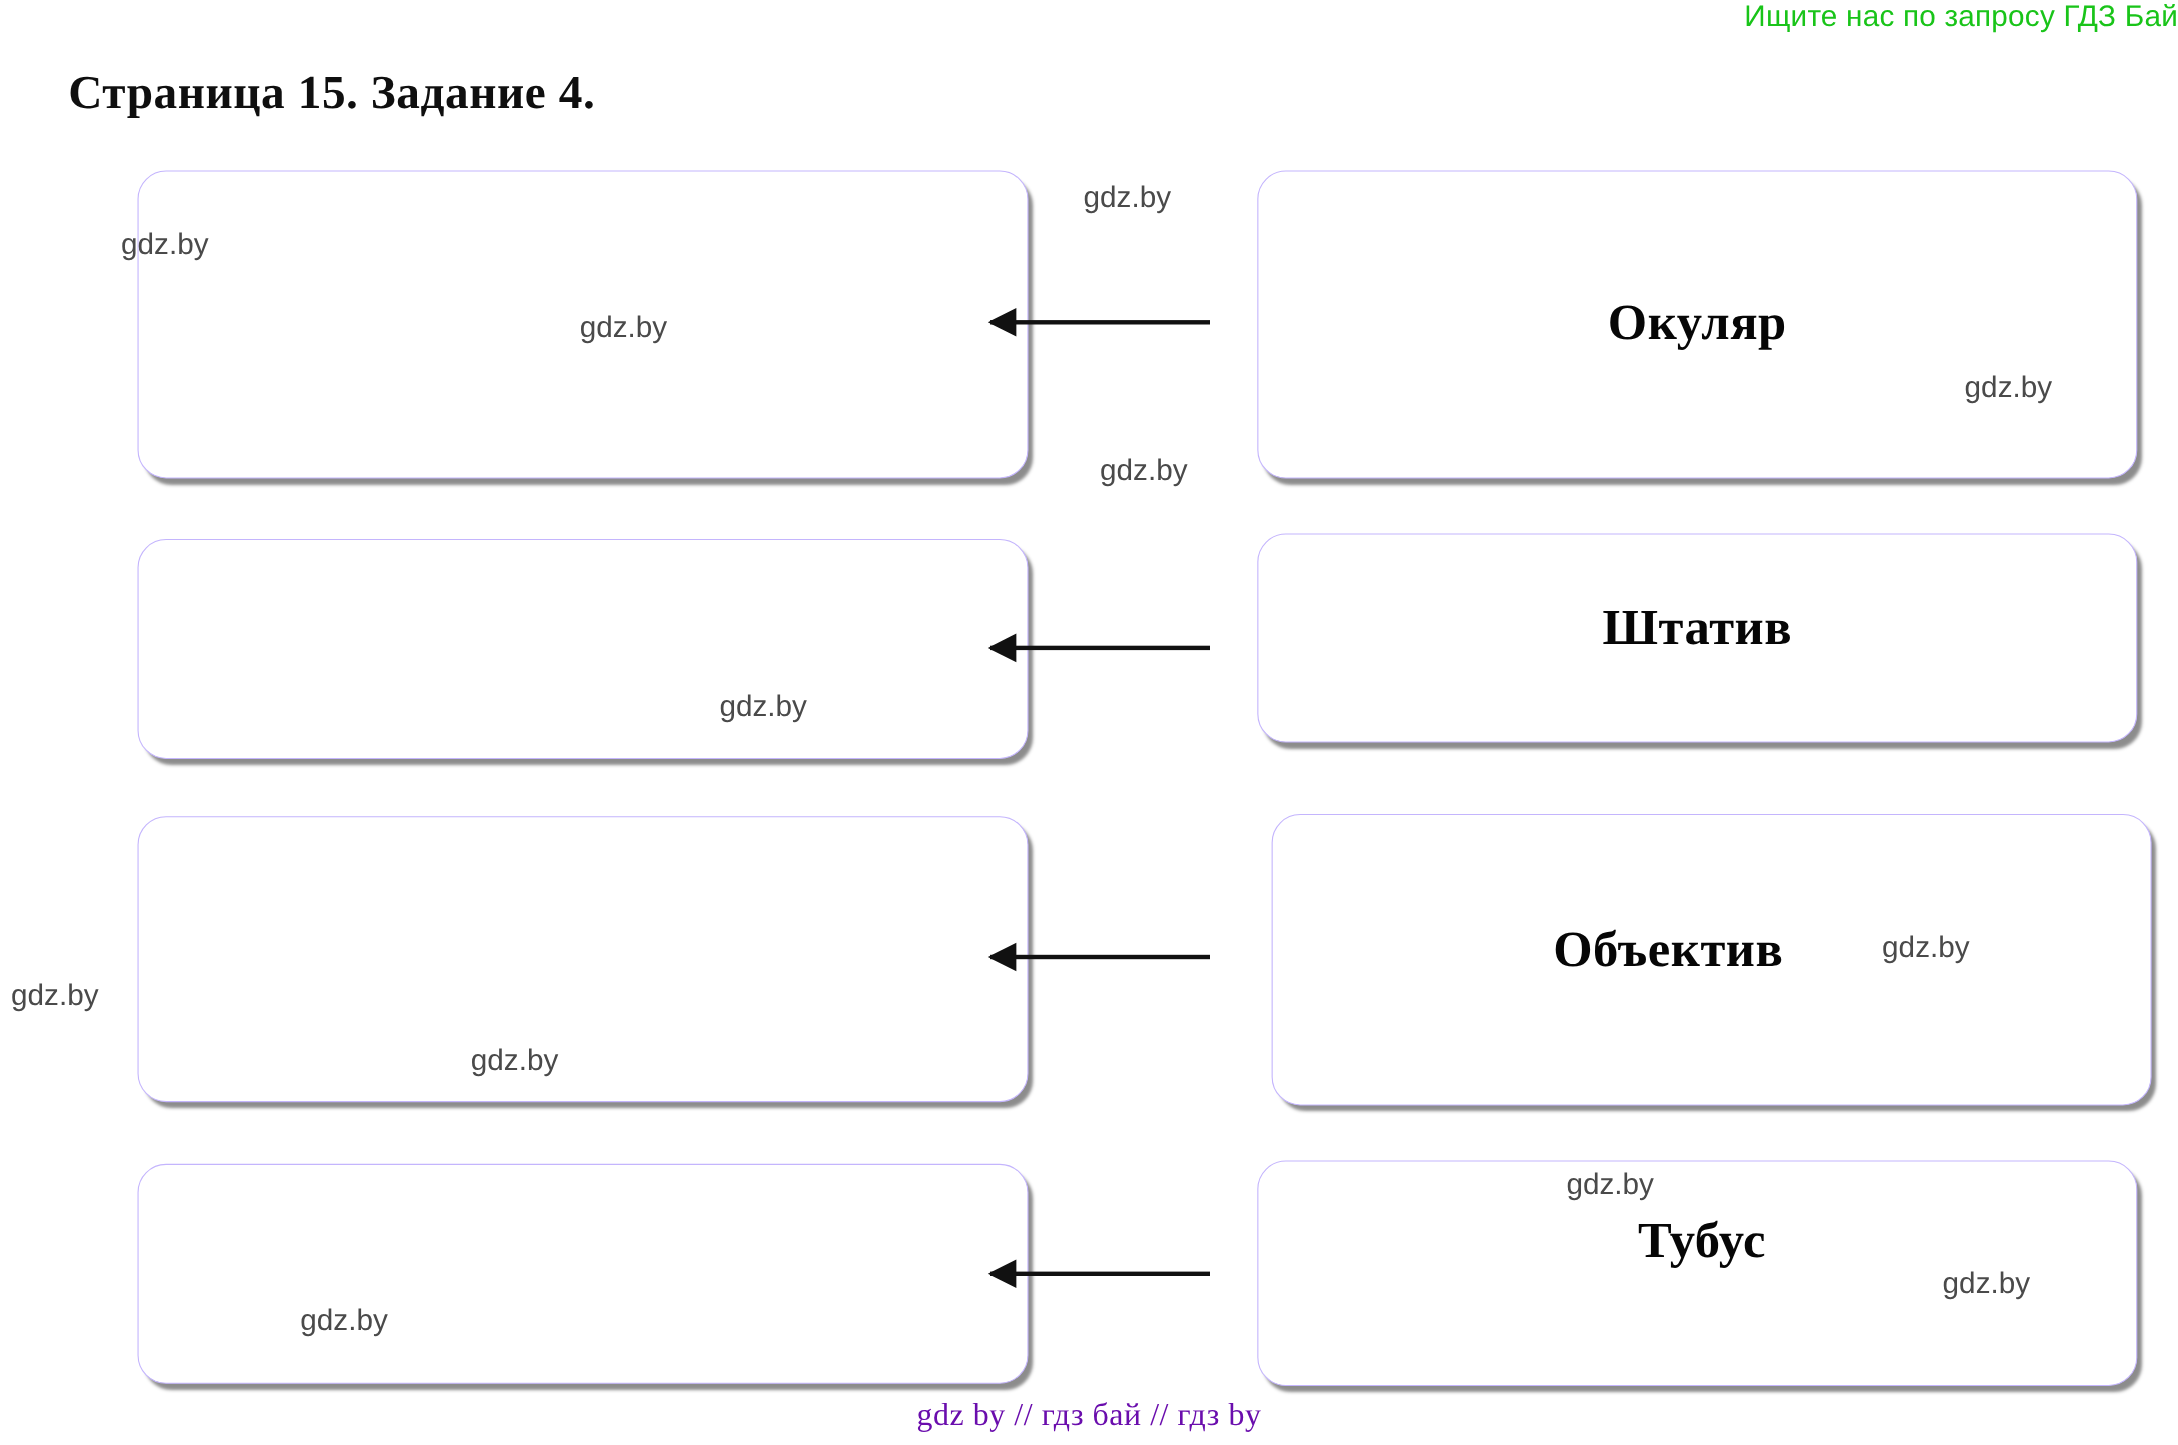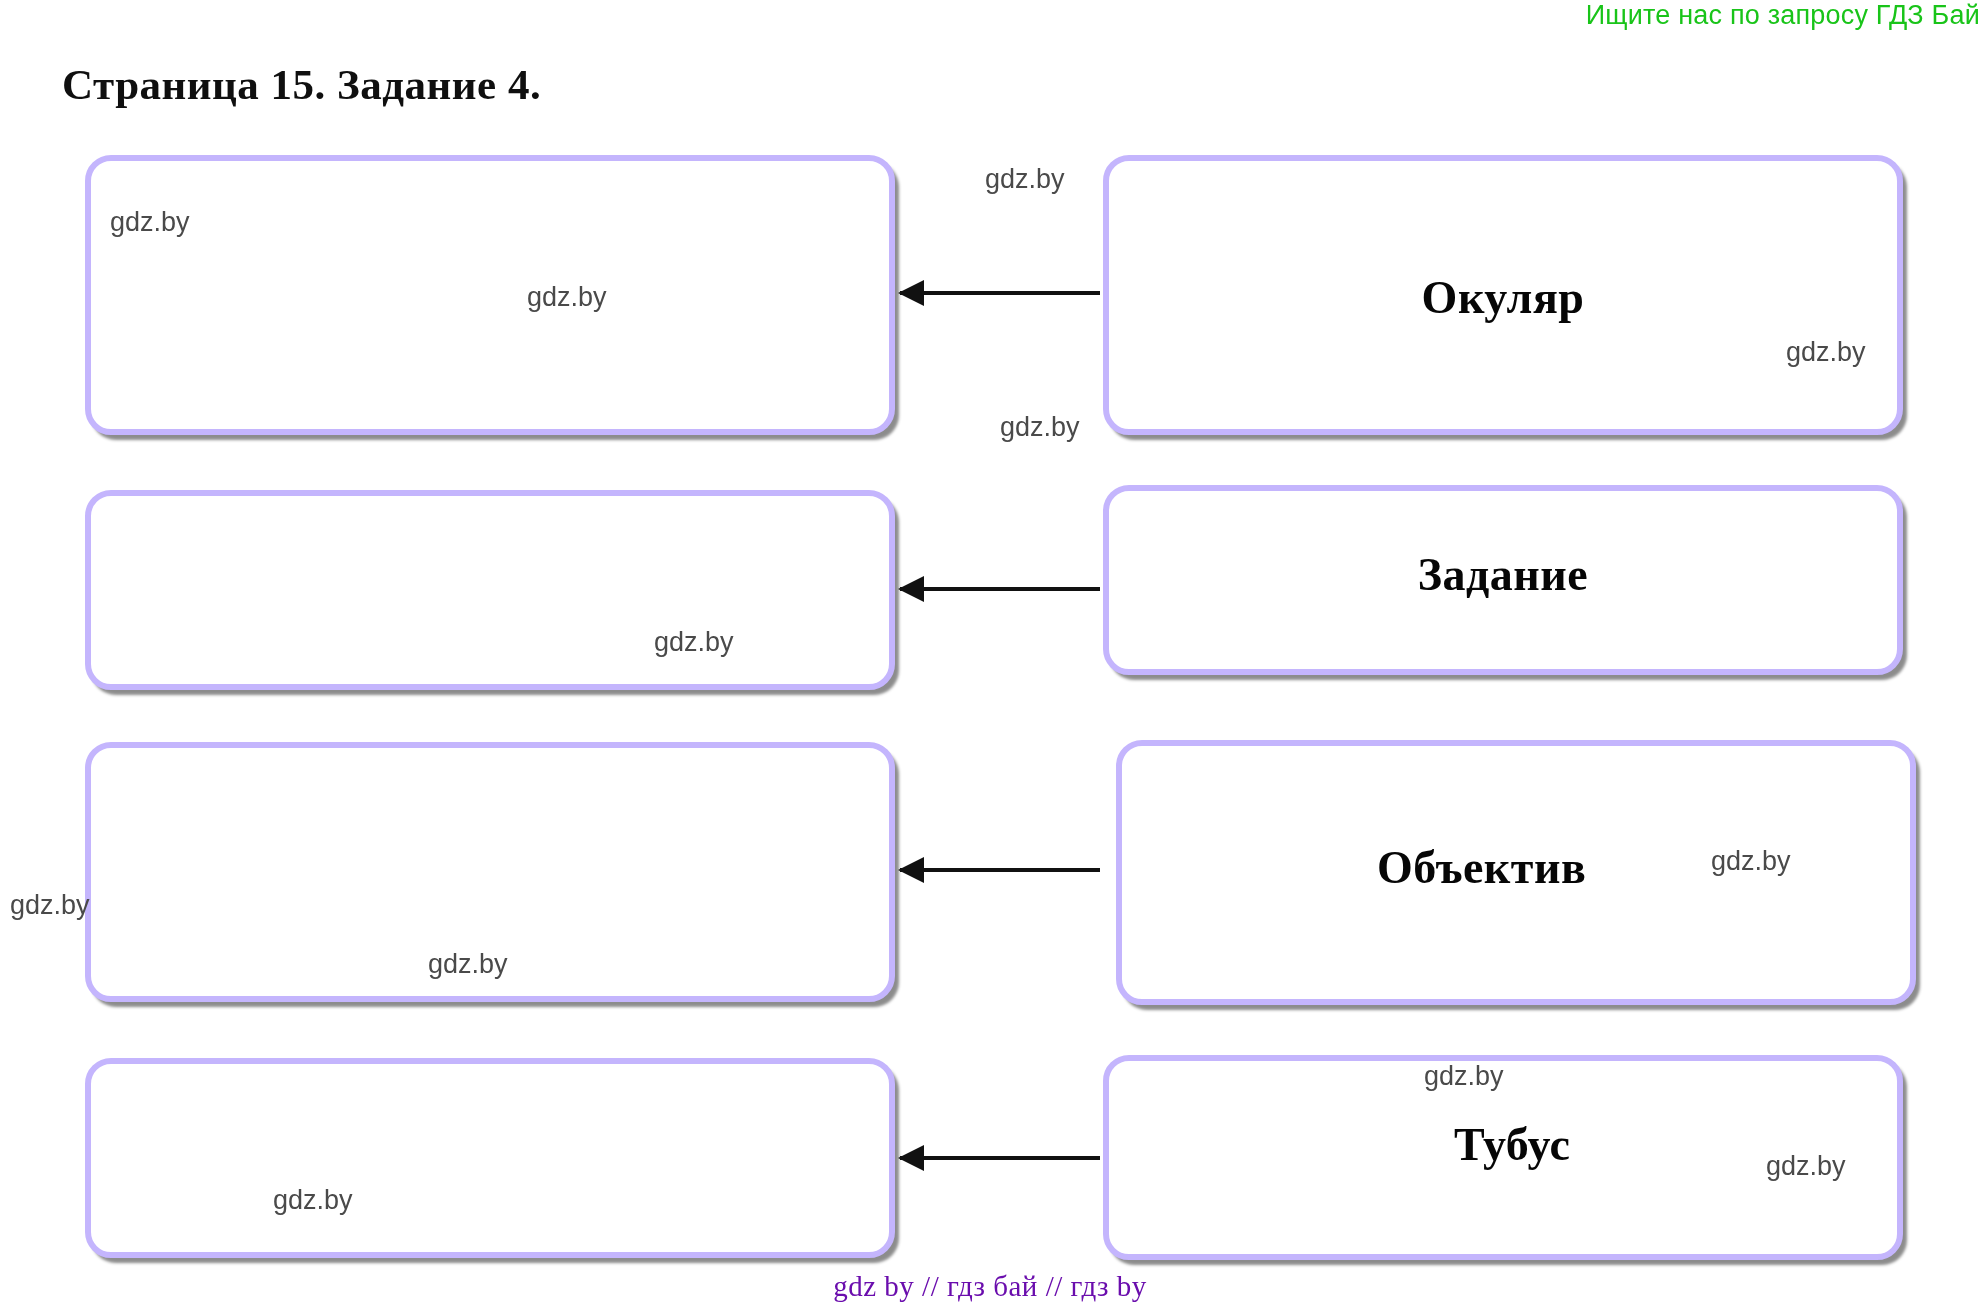--- a/index.html
+++ b/index.html
@@ -38,24 +38,25 @@
   .diagram {
     position: absolute;
     left: 0;
     top: 0;
     width: 1980px;
     height: 1314px;
   }
   .box {
     position: absolute;
     box-sizing: border-box;
-    border: 6px solid #c4b5fd;
+    border: 1px solid #c4b5fd;
     border-radius: 26px;
     background: #ffffff;
     box-shadow: 5px 6px 3px -1px rgba(0,0,0,0.45);
+    margin-left: 40px;
   }
   .box-label {
     position: absolute;
     width: 100%;
     text-align: center;
     font-family: "Liberation Serif", serif;
     font-weight: bold;
     font-size: 46px;
     color: #060606;
     letter-spacing: 0.5px;
@@ -111,37 +112,37 @@
   <div class="arrow" style="left:900px; top:291px; width:200px;"></div>
   <div class="box" style="left:1103px; top:155px; width:800px; height:280px;">
     <div class="box-label" style="top:110px;">Окуляр</div>
   </div>
 
   <div class="box" style="left:85px; top:490px; width:810px; height:200px;">
     <div class="box-label" style="top:72px;"></div>
   </div>
   <div class="arrow" style="left:900px; top:587px; width:200px;"></div>
   <div class="box" style="left:1103px; top:485px; width:800px; height:190px;">
-    <div class="box-label" style="top:57px;">Задание</div>
+    <div class="box-label" style="top:57px;">Штатив</div>
   </div>
 
   <div class="box" style="left:85px; top:742px; width:810px; height:260px;">
     <div class="box-label" style="top:100px;"></div>
   </div>
   <div class="arrow" style="left:900px; top:868px; width:200px;"></div>
   <div class="box" style="left:1116px; top:740px; width:800px; height:265px;">
     <div class="box-label" style="top:95px; text-align:left; padding-left:255px; width:auto;">Объектив</div>
   </div>
 
   <div class="box" style="left:85px; top:1058px; width:810px; height:200px;">
     <div class="box-label" style="top:72px;"></div>
   </div>
   <div class="arrow" style="left:900px; top:1156px; width:200px;"></div>
   <div class="box" style="left:1103px; top:1055px; width:800px; height:205px;">
-    <div class="box-label" style="top:57px; text-align:center; padding-left:345px; width:auto;">Тубус</div>
+    <div class="box-label" style="top:45px; text-align:center; padding-left:345px; width:auto;">Тубус</div>
   </div>
 
 </div>
 
 <div id="watermark-layer">
     <div class="wm" style="left: 985px; top: 164px;">gdz.by</div>
     <div class="wm" style="left: 110px; top: 207px;">gdz.by</div>
     <div class="wm" style="left: 527px; top: 282px;">gdz.by</div>
     <div class="wm" style="left: 1786px; top: 337px;">gdz.by</div>
     <div class="wm" style="left: 1000px; top: 412px;">gdz.by</div>

